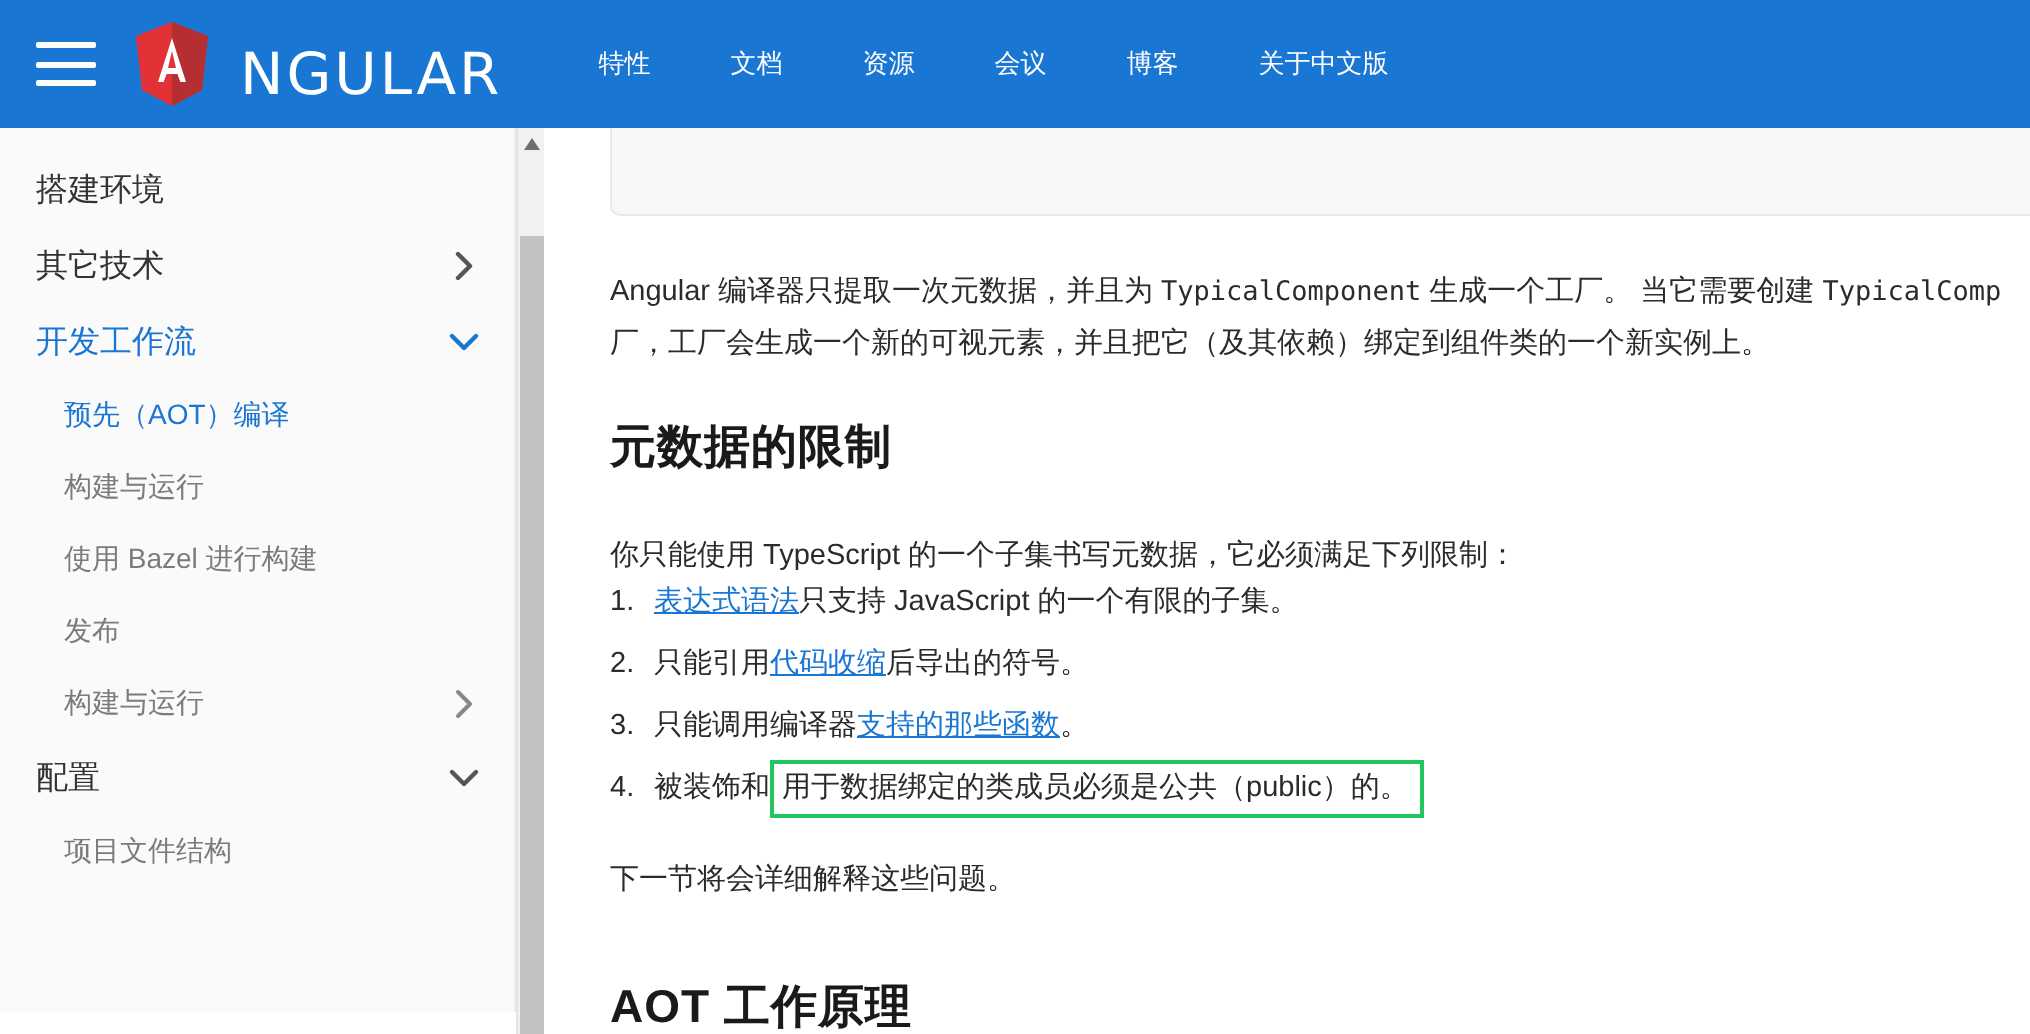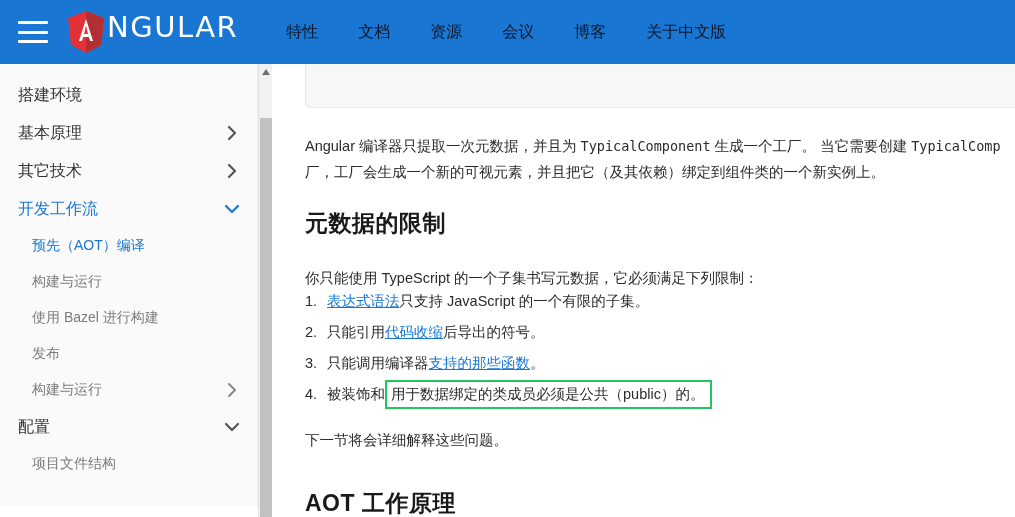--- a/index.html
+++ b/index.html
@@ -23,40 +23,41 @@
     width: 30px; height: 22px;
     margin-left: 18px; margin-right: 16px;
     display: flex; flex-direction: column; justify-content: space-between;
     cursor: pointer;
   }
   #hamburger span {
     display: block; height: 3px; width: 30px;
     background: #ffffff; border-radius: 1px;
   }
   #brand {
-    display: flex; align-items: flex-start; cursor: pointer;
+    display: flex; align-items: flex-end; cursor: pointer;
     margin-left: 2px;
+    gap: 13px;
   }
   #brand-mark { width: 40px; height: 44px; display:block; }
   #brand-text {
     color: #ffffff;
     font-size: 29px;
     letter-spacing: 1.5px;
     font-weight: 400;
     margin-left: 1px;
     font-family: "DejaVu Sans", sans-serif;
     white-space: nowrap;
   }
   #header-nav {
     display: flex; align-items: center;
     margin-left: 46px;
   }
   .nav-link {
-    color: #0f172a;
-    font-size: 16px;
+    color: #ffffff;
+    font-size: 13px;
     text-decoration: none;
     padding: 6px 2px;
     margin-right: 36px;
     white-space: nowrap;
     cursor: pointer;
   }
   .nav-link:last-child { margin-right: 0; }
 
   
   #sidebar {
@@ -257,28 +258,20 @@
 </div>
 
 <aside id="sidebar">
   <div id="sidebar-inner">
 
     <div class="nav-item lvl1">
       <span class="label">搭建环境</span>
       <span class="chev"></span>
     </div>
 
-    <div class="nav-item lvl1">
-      <span class="label">基本原理</span>
-      <span class="chev">
-        <svg width="22" height="22" viewBox="0 0 22 22">
-            <path d="M8 5 L14 11 L8 17" fill="none" stroke="#555" stroke-width="2.2" stroke-linecap="round" stroke-linejoin="round"></path>
-          </svg>
-      </span>
-    </div>
 
     <div class="nav-item lvl1">
       <span class="label">其它技术</span>
       <span class="chev">
         <svg width="22" height="22" viewBox="0 0 22 22">
             <path d="M8 5 L14 11 L8 17" fill="none" stroke="#555" stroke-width="2.2" stroke-linecap="round" stroke-linejoin="round"></path>
           </svg>
       </span>
     </div>
 

